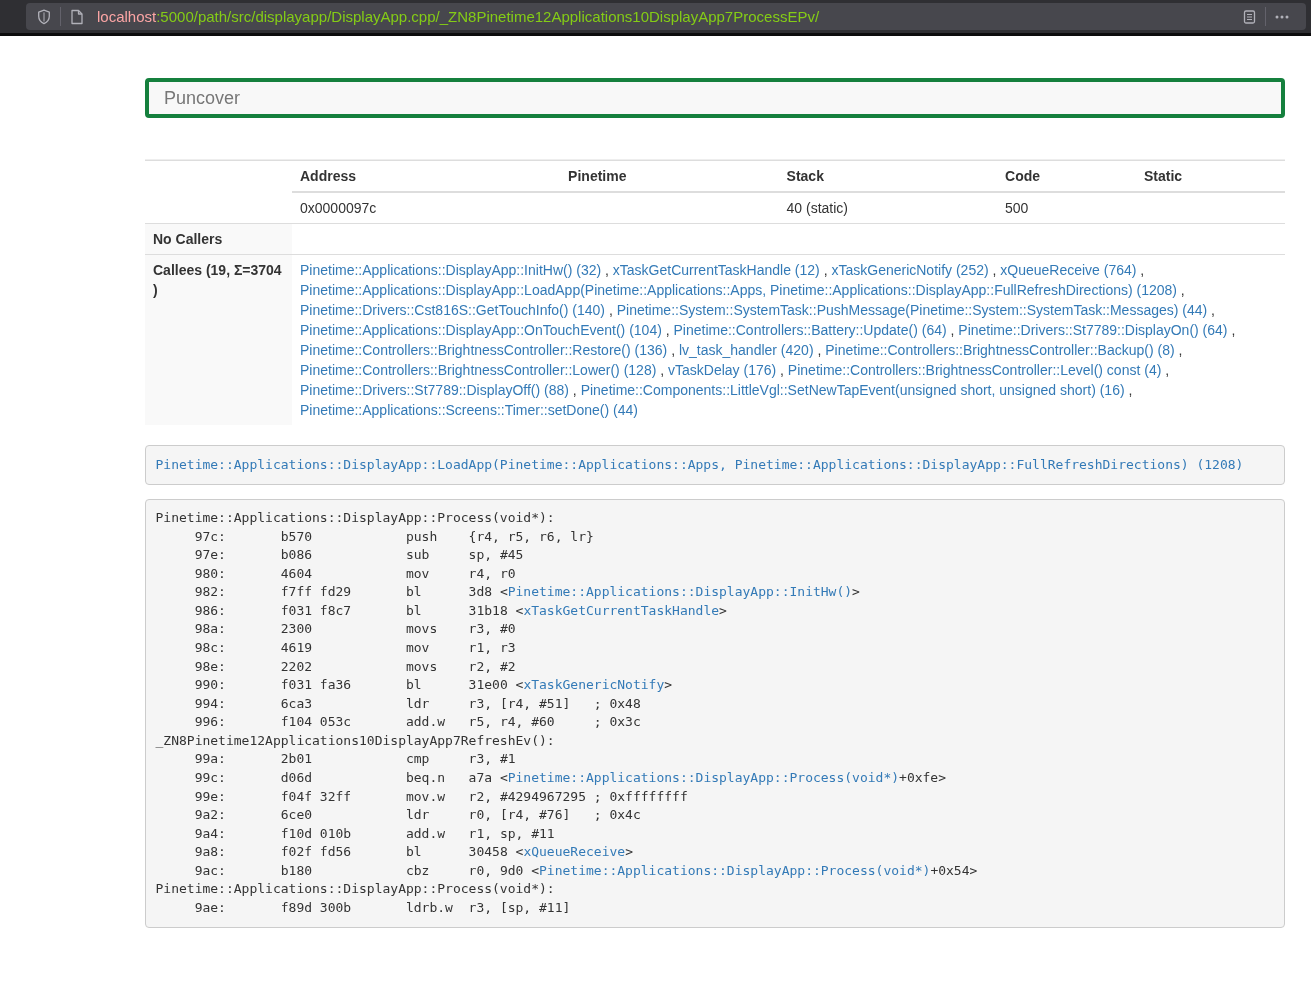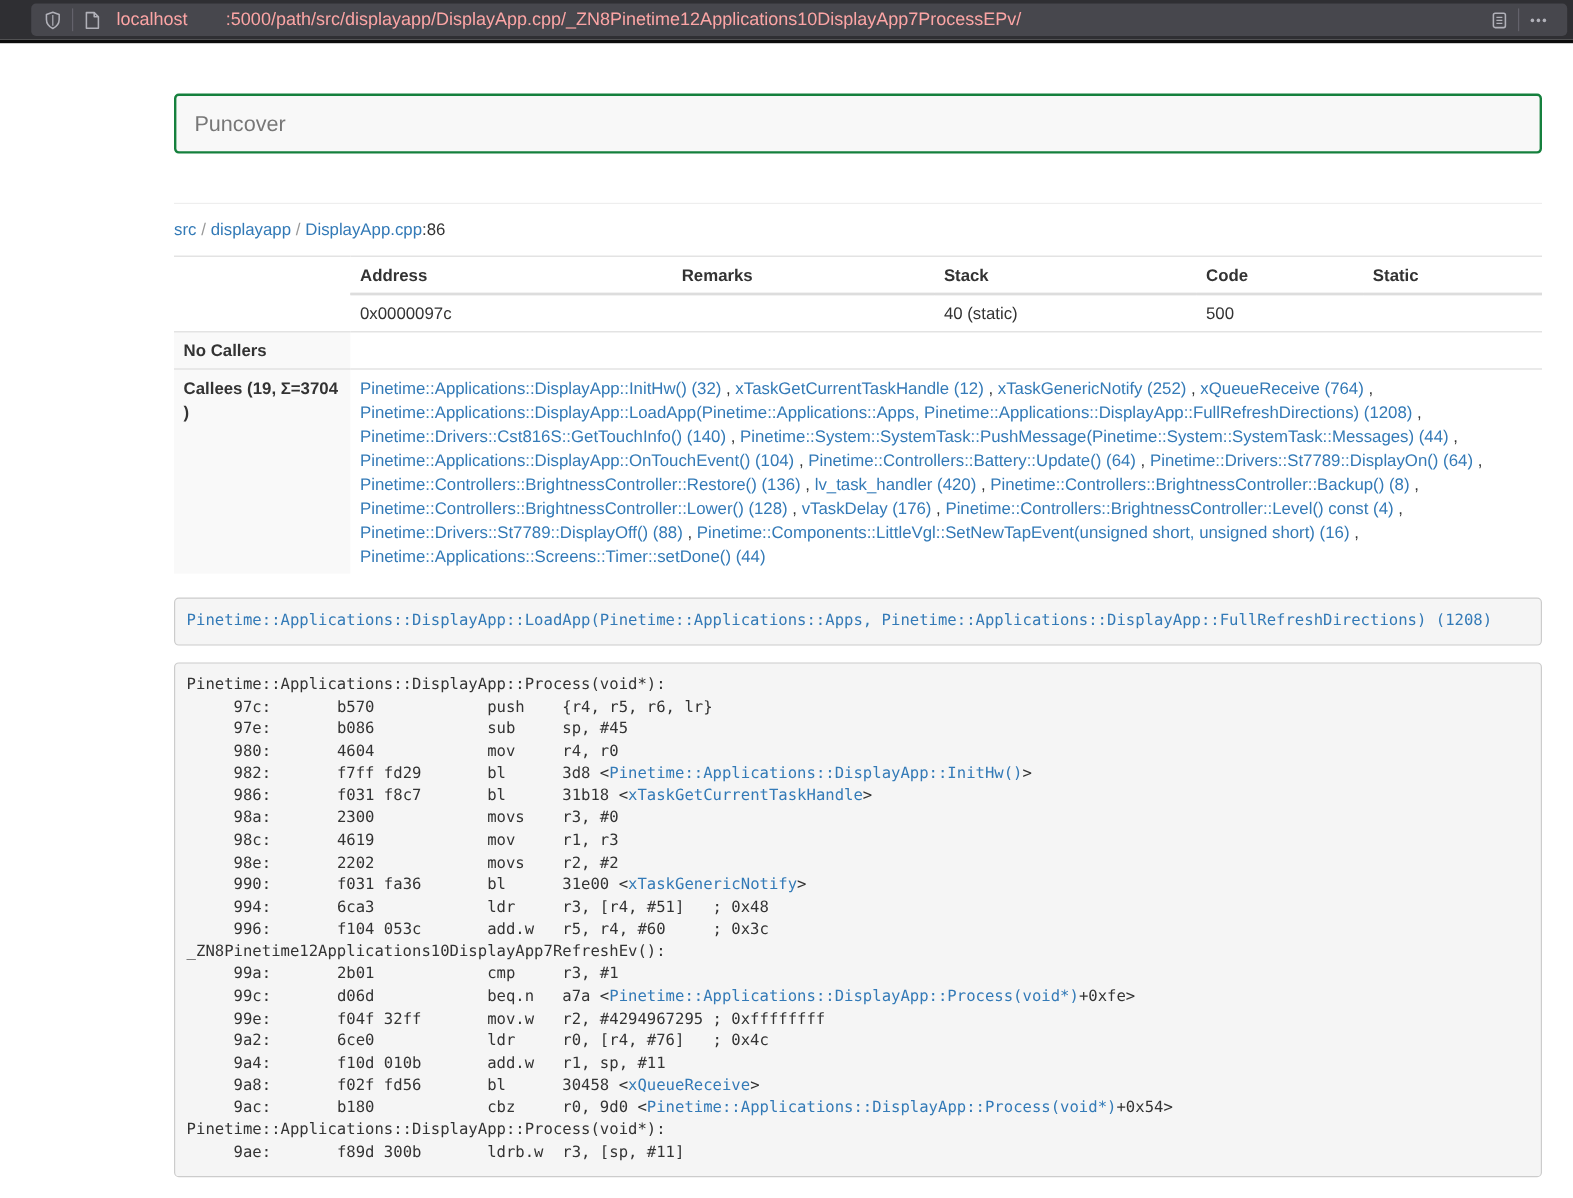--- a/index.html
+++ b/index.html
@@ -9,25 +9,25 @@
 
   
   .browser-bar { height: 33px; background: #2f2f33; display: flex; align-items: center; padding: 3px 5px 3px 26px; }
   .black-line { height: 3px; background: #0c0c0d; }
   .url-field { flex: 1; height: 27px; background: #47474d; border-radius: 4px; display: flex; align-items: center; padding: 0 12px 0 6px; }
   .tb-icon { display: inline-flex; align-items: center; justify-content: center; width: 24px; height: 24px; flex: 0 0 auto; }
   .tb-icon svg { display: block; }
   .vsep { width: 1px; height: 19px; background: #63626b; margin: 0 4px; flex: 0 0 auto; }
   .url-text { flex: 1; margin-left: 8px; font-size: 15px; white-space: nowrap; overflow: hidden; color: #a4a4ac; }
   .url-domain { color: #fca5a5; }
-  .url-rest { color: #fca5a5; padding-left: 32px; }
+  .url-rest { color: #84cc16; }
 
   
   .page { width: 1140px; margin-left: 145px; }
-  .navbar { margin-top: 42px; height: 50px; background: #f8f8f8; border: 2px solid #15803d; border-radius: 4px; display: flex; align-items: center; }
+  .navbar { margin-top: 42px; height: 40px; background: #f8f8f8; border: 4px solid #15803d; border-radius: 4px; display: flex; align-items: center; }
   .brand { padding: 0 15px; font-size: 18px; color: #777; line-height: 50px; }
   hr.rule { border: 0; border-top: 1px solid #eee; margin: 41px 0 0 0; }
   .breadcrumb { padding: 13px 0 14px; font-size: 14px; }
   .bc-sep { color: #999; padding: 0 4px; }
   .bc-suffix { color: #333; }
 
   
   table.ftable { width: 100%; border-collapse: collapse; margin-bottom: 20px; }
   table.ftable > tbody > tr > th,
   table.ftable > tbody > tr > td { border-top: 1px solid #ddd; padding: 5px 8px; vertical-align: top; text-align: left; line-height: 20px; }
@@ -87,32 +87,31 @@
 <div class="black-line"></div>
 
 <div class="page">
 
   <div class="navbar">
     <span class="brand">Puncover</span>
   </div>
 
   <hr class="rule">
 
-  <div class="breadcrumb" id="breadcrumb"><a>src</a><span class="bc-sep">/</span><a>displayapp</a><span class="bc-sep">/</span><a>DisplayApp.cpp</a><span class="bc-suffix">:86</span></div>
 
   <table class="ftable">
     <tbody>
       <tr>
         <td class="rowhead-empty"></td>
         <td class="nested-wrap">
           <table class="stats">
             <thead>
                 <tr id="stats-head">
                   <th class="c0">Address</th>
-                  <th class="c1">Remarks</th>
+                  <th class="c1">Pinetime</th>
                   <th class="c2">Stack</th>
                   <th class="c3">Code</th>
                   <th class="c4">Static</th>
                 </tr>
               </thead>
             <tbody>
                 <tr id="stats-row">
                   <td class="c0">0x0000097c</td>
                   <td class="c1"></td>
                   <td class="c2">40 (static)</td>

